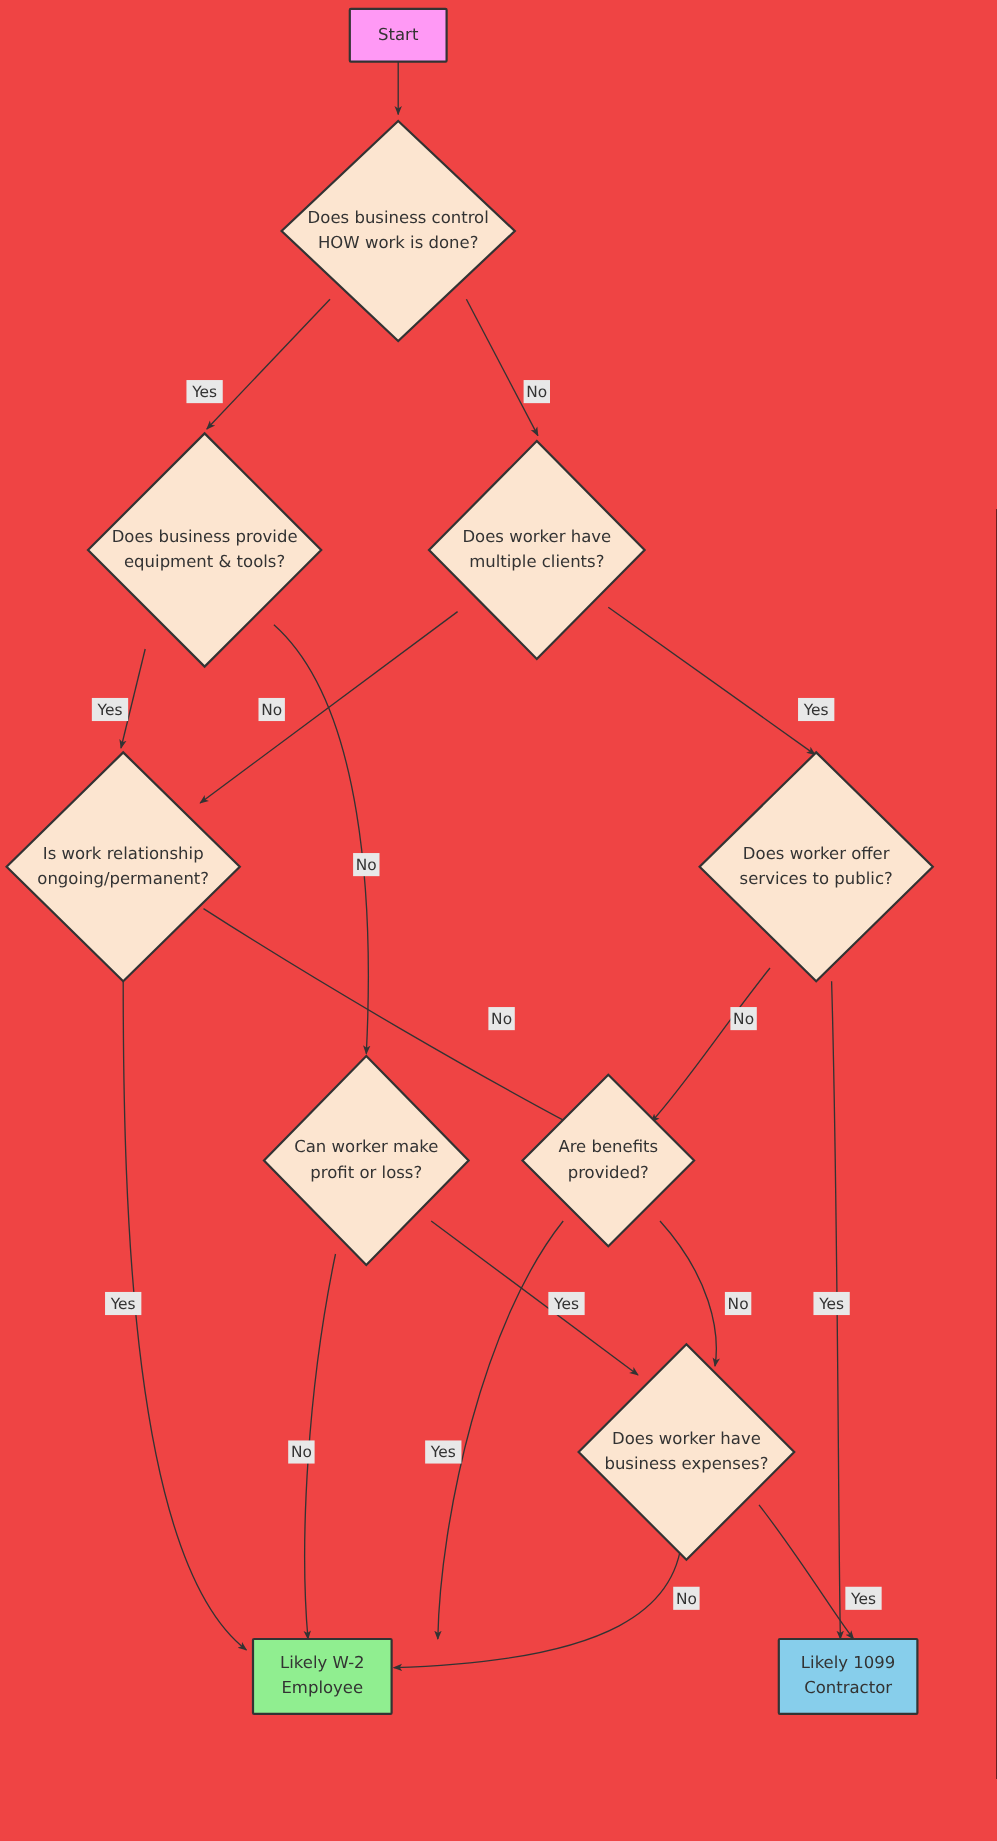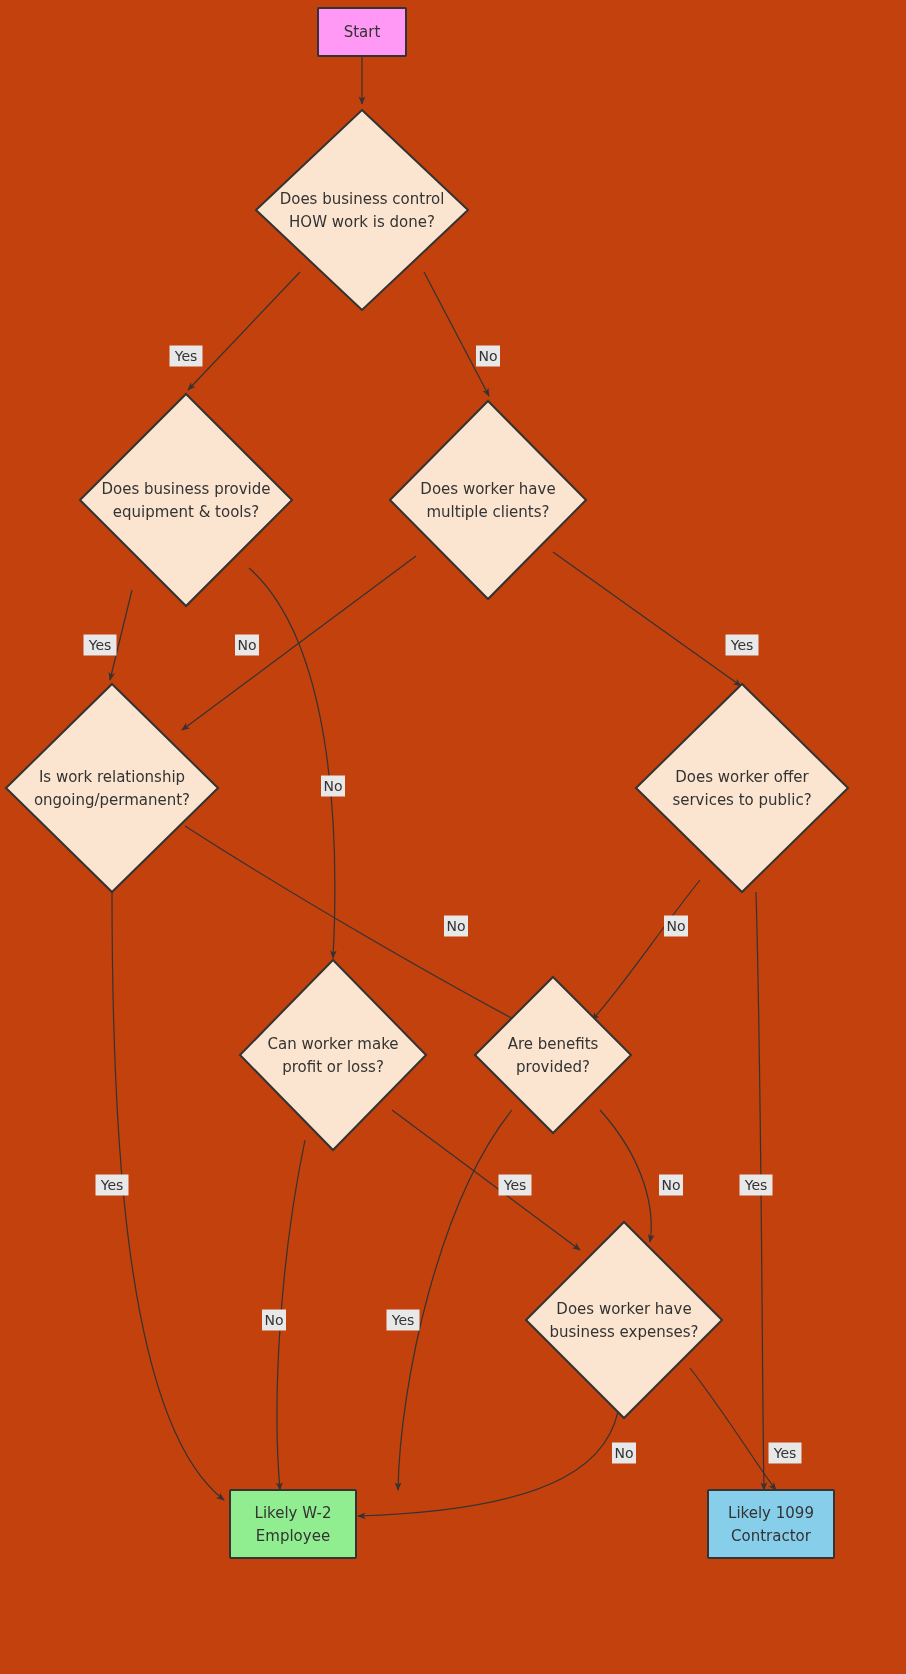--- a/index.html
+++ b/index.html
@@ -1,16 +1,16 @@
 <!DOCTYPE html>
 <html><head>
 <meta charset="utf-8">
 <style>
   html,body{margin:0;padding:0;background:#000;}
-  #stage{position:relative;width:906px;height:1674px;background:#c2410c;overflow:hidden;
+  #stage{position:relative;width:906px;height:1674px;background:#ef4444;overflow:hidden;
          font-family:"DejaVu Sans","Liberation Sans",sans-serif;}
   svg{position:absolute;left:0;top:0;width:906px;height:1674px;}
   .nodeText{font-family:"DejaVu Sans","Liberation Sans",sans-serif;font-size:15px;fill:#333333;
             text-anchor:middle;dominant-baseline:middle;}
   .edgeLabelText{font-family:"DejaVu Sans","Liberation Sans",sans-serif;font-size:14px;fill:#333333;
             text-anchor:middle;dominant-baseline:middle;}
   .edge{fill:none;stroke:#333333;stroke-width:1.2;}
 </style>
 </head>
 <body>

